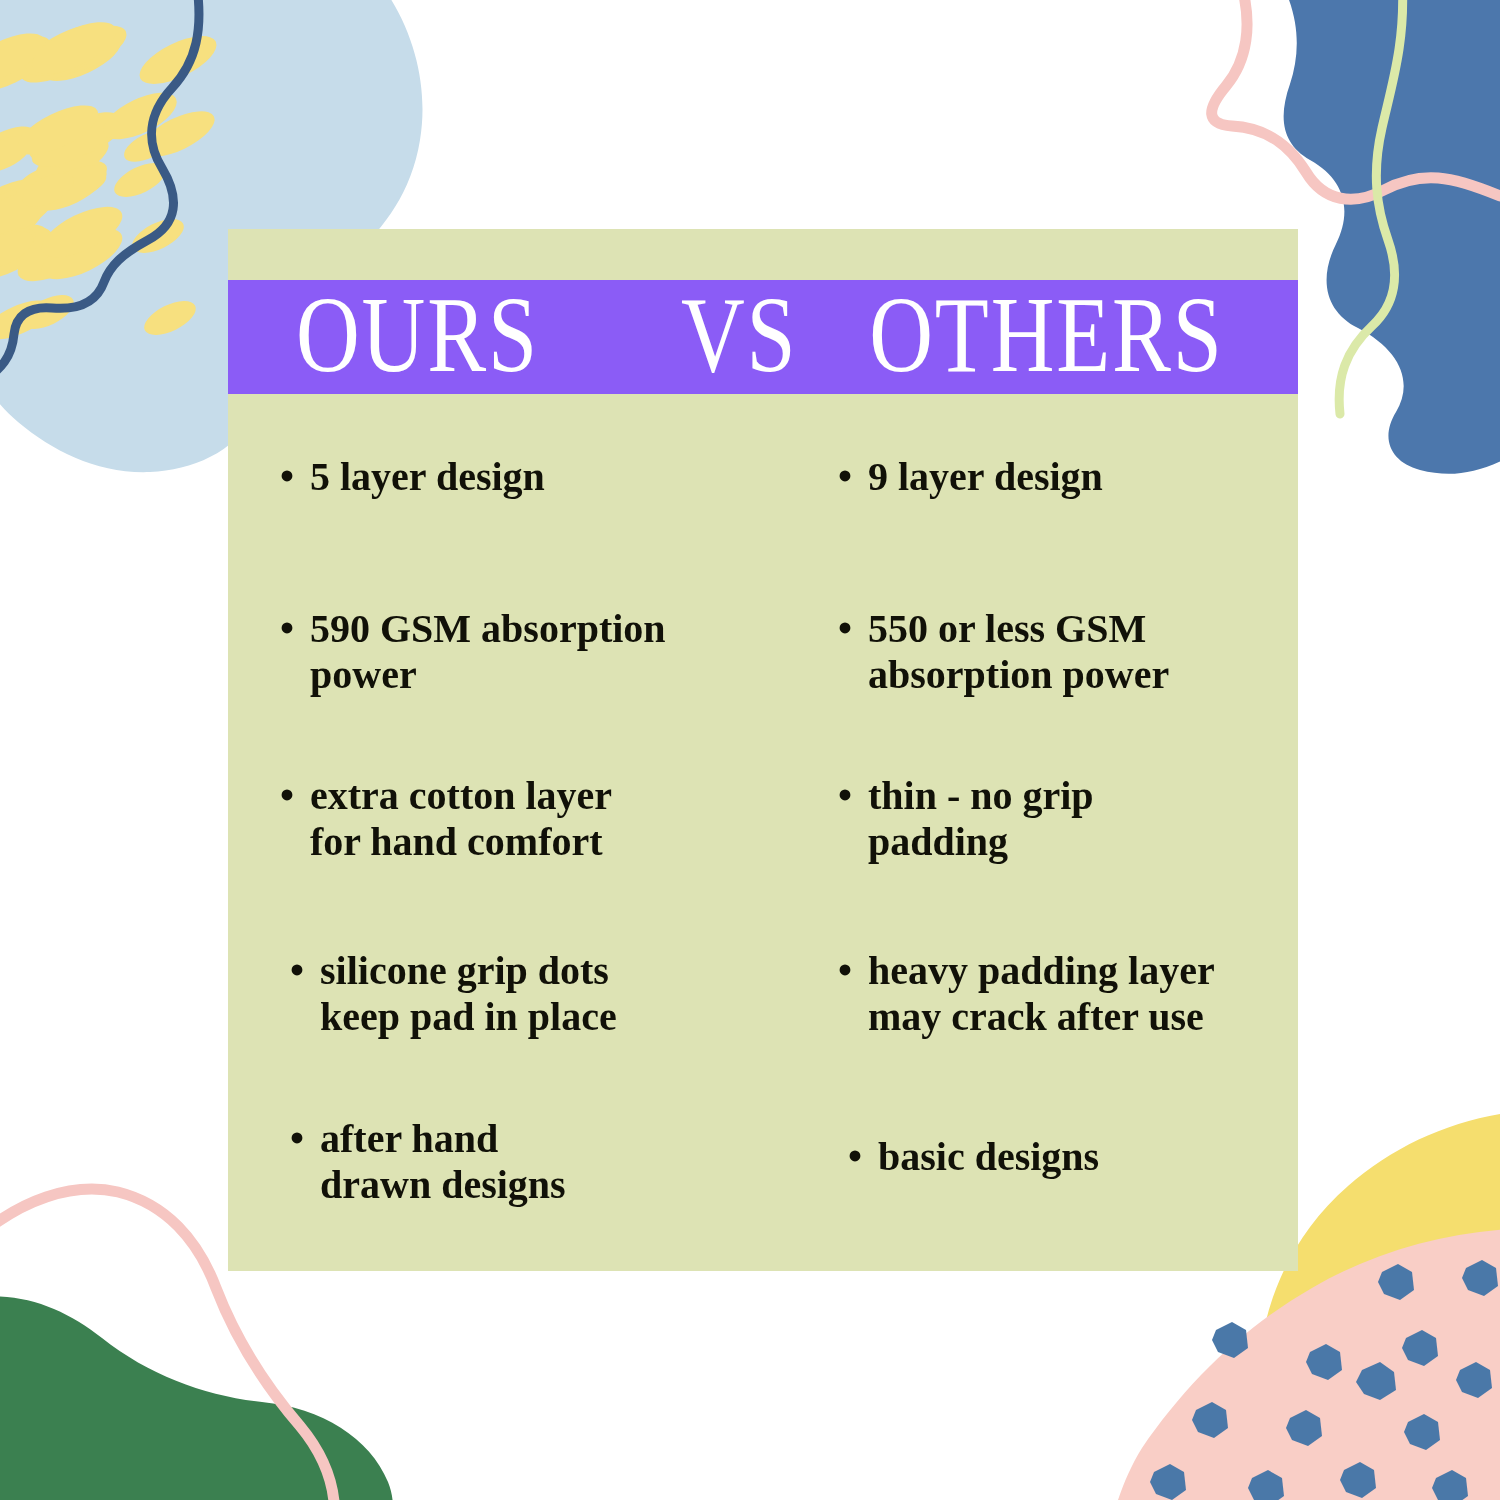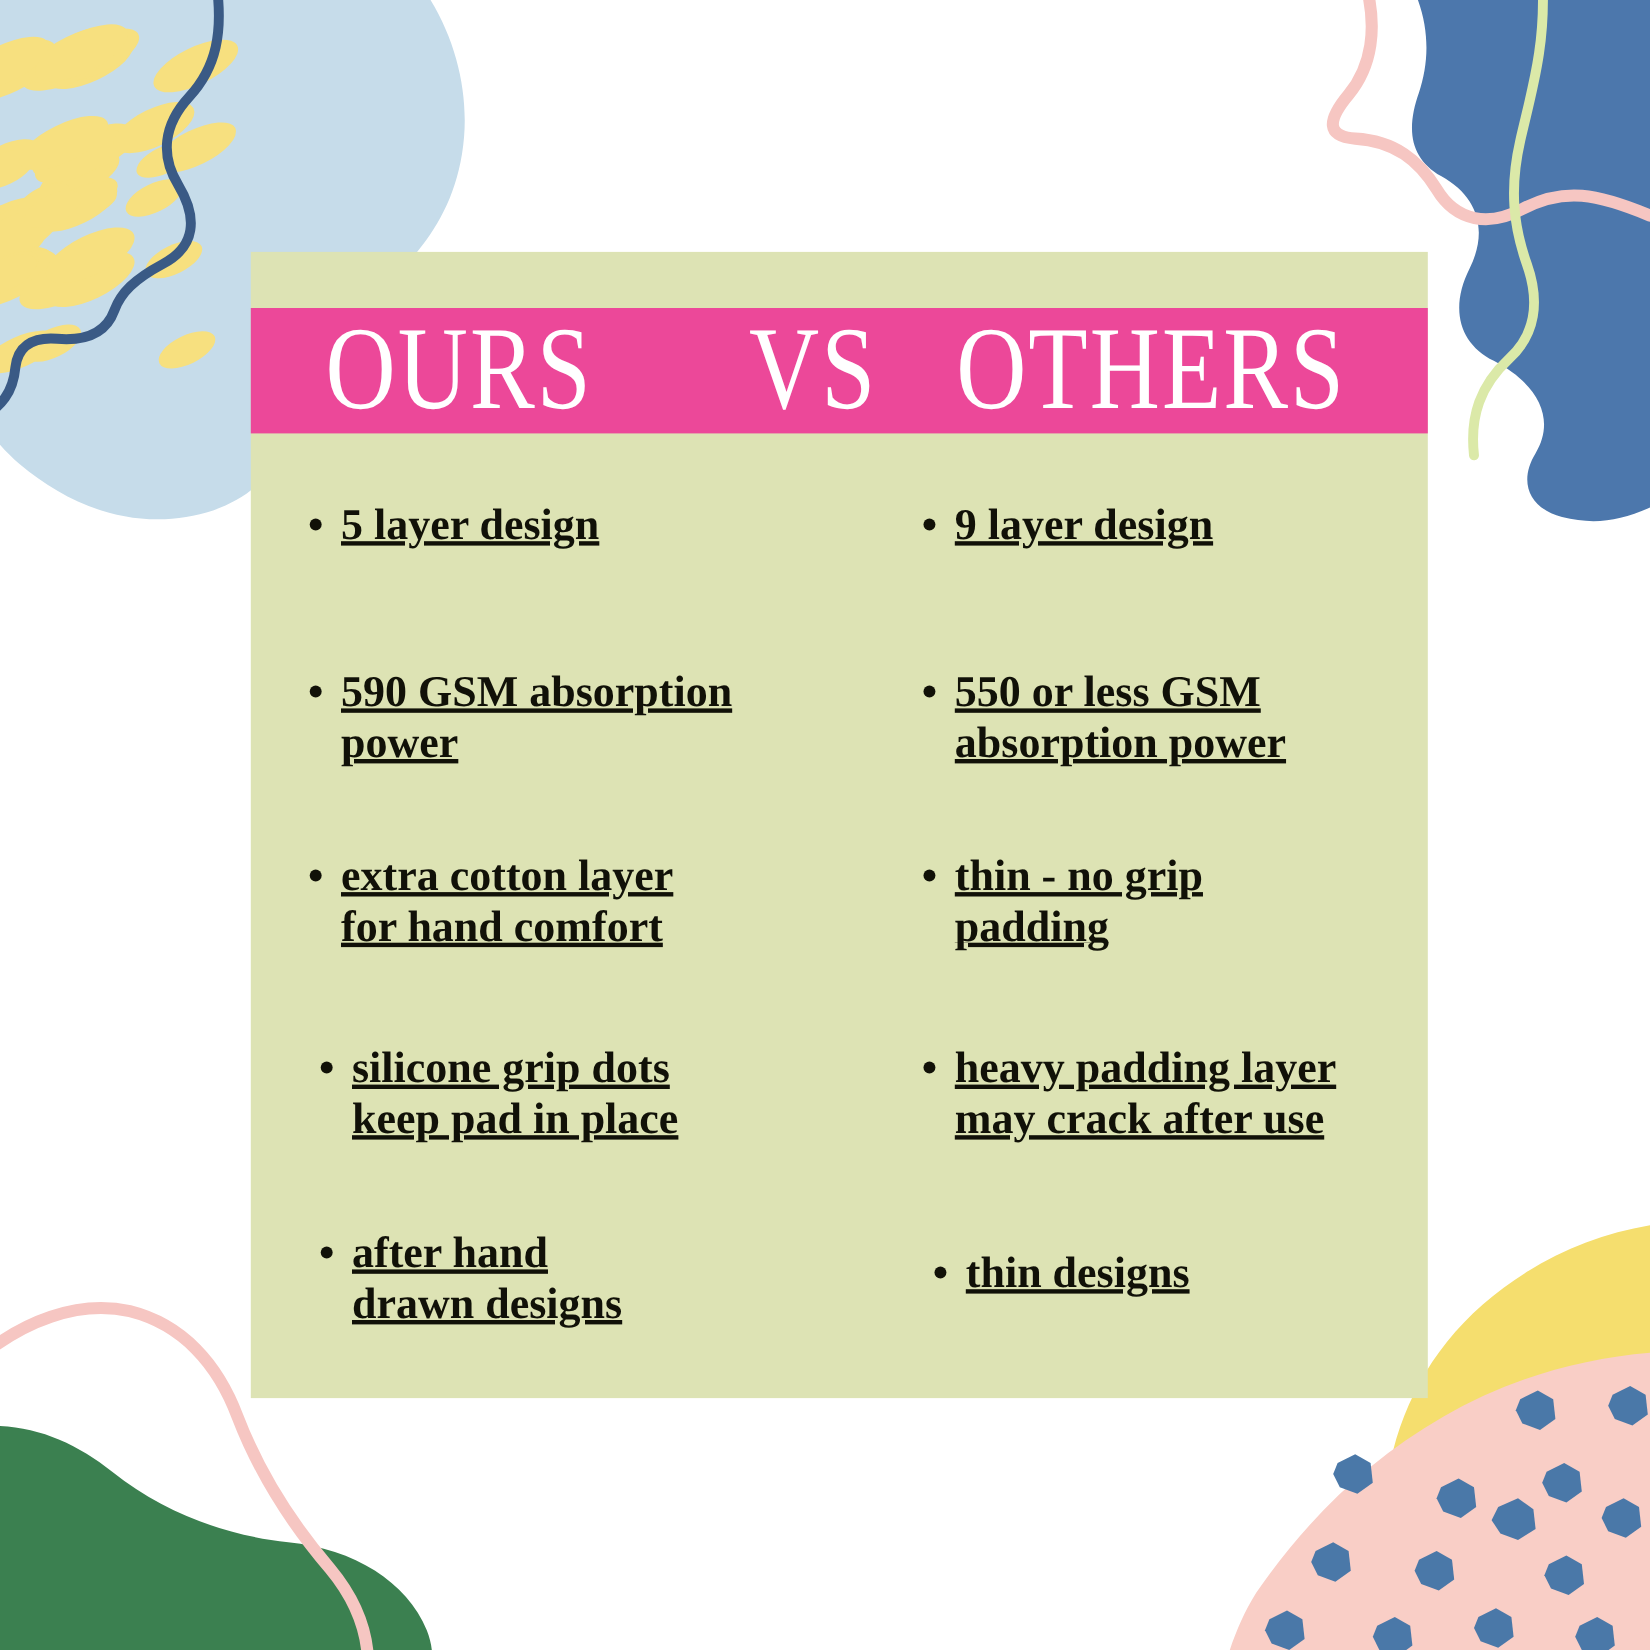--- a/index.html
+++ b/index.html
@@ -42,21 +42,21 @@
     background: #dde3b4;
     z-index: 5;
   }
 
   .banner {
     position: absolute;
     left: 0;
     top: 51px;
     width: 1070px;
     height: 114px;
-    background: #ec4899;
+    background: #8b5cf6;
     display: flex;
     align-items: center;
     overflow: hidden;
   }
 
   .banner-title {
     color: #ffffff;
     font-family: "Liberation Serif", "DejaVu Serif", serif;
     font-size: 96px;
     line-height: 1;
@@ -107,21 +107,20 @@
     flex: 0 0 auto;
     width: 30px;
     font-size: 40px;
     line-height: 1.16;
     color: #111108;
   }
 
   li.feature-item .text {
     flex: 1 1 auto;
     white-space: pre-line;
-    text-decoration: underline;
   }
 
   
   .l0 { left: 52px;  top: 60px;  width: 500px; }
   .l1 { left: 52px;  top: 212px; width: 500px; }
   .l2 { left: 52px;  top: 379px; width: 500px; }
   .l3 { left: 62px;  top: 554px; width: 500px; }
   .l4 { left: 62px;  top: 722px; width: 500px; }
 
   
@@ -396,20 +395,20 @@
             <span class="text">thin - no grip
 padding</span>
           </li>
           <li class="feature-item r3">
             <span class="bullet">•</span>
             <span class="text">heavy padding layer
 may crack after use</span>
           </li>
           <li class="feature-item r4">
             <span class="bullet">•</span>
-            <span class="text">thin designs</span>
+            <span class="text">basic designs</span>
           </li>
         </ul>
       </div>
 
     </div>
   </div>
 </div>
 
 </body></html>

